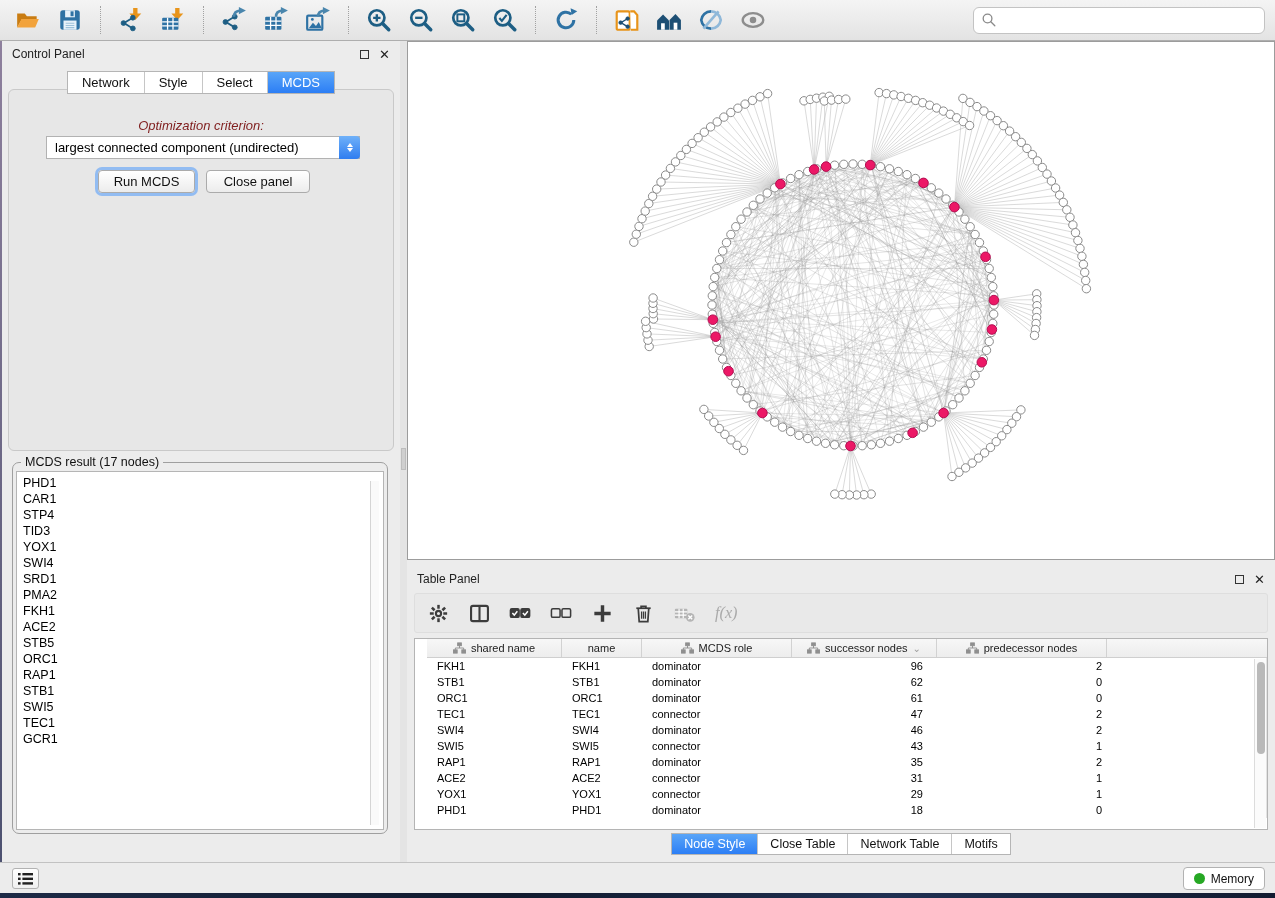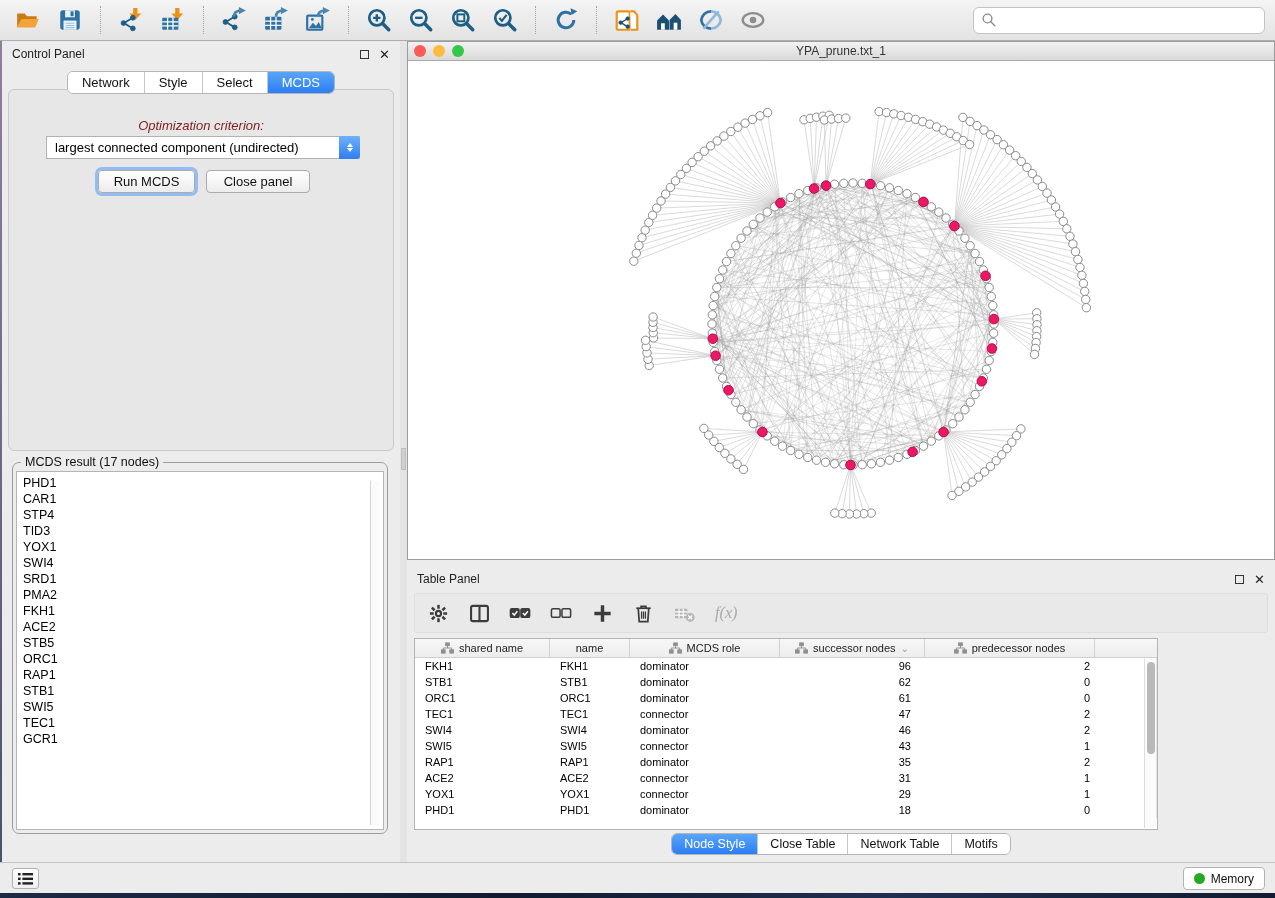--- a/index.html
+++ b/index.html
@@ -19,21 +19,21 @@
   
   #left-edge{position:absolute;left:0;top:41px;width:2px;height:852px;background:linear-gradient(#8e809d,#4a4f6e);}
   #bottom-strip{position:absolute;left:0;bottom:0;width:1275px;height:5px;background:linear-gradient(90deg,#1d2a46,#111a2e 40%,#203052 70%,#121b30);}
   
   #control-panel{position:absolute;left:2px;top:41px;width:398px;height:821px;background:#ececec;}
   .panel-titlebar{height:26px;display:flex;align-items:center;padding:0 10px;font-size:12px;color:#222;}
   .panel-title-icons{margin-left:auto;display:flex;align-items:center;gap:10px;}
   .float-box{width:9px;height:9px;border:1.5px solid #333;display:inline-block;}
   .close-x{font-size:13px;font-weight:bold;color:#222;line-height:9px;}
   #cp-tabs{position:absolute;left:0;top:30px;width:100%;display:flex;justify-content:center;z-index:3;}
-  .seg-control{display:flex;border:1px solid #b5b5b5;border-radius:6px;overflow:hidden;background:#fff;}
+  .seg-control{display:flex;border:1px solid #b5b5b5;border-radius:0;overflow:hidden;background:#fff;}
   .seg-tab{padding:3px 14px;font-size:13px;color:#111;background:#fff;border-right:1px solid #c6c6c6;cursor:default;}
   .seg-tab:last-child{border-right:none;}
   .seg-tab.selected{background:linear-gradient(#59a5f8,#2c7ef5);color:#fff;}
   #cp-content{position:absolute;left:6px;top:48px;width:386px;height:362px;
     background:#e7e7e7;border:1px solid #c9c9c9;border-radius:6px;}
   #optimization-label{position:absolute;left:0;top:28px;width:100%;text-align:center;font-size:13px;color:#7f1d1d;font-style:italic;}
   #criterion-select{position:absolute;left:37px;top:46px;width:314px;height:23px;background:#fff;
     border:1px solid #b2b2b2;border-radius:0;display:flex;align-items:center;font-size:13px;}
   #criterion-select .sel-text{flex:1;padding-left:8px;white-space:nowrap;}
   #criterion-select .sel-stepper{width:21px;height:23px;margin:-1px;border-radius:0 4px 4px 0;
@@ -63,22 +63,22 @@
   #network-titlebar{height:19px;background:linear-gradient(#f2f2f2,#d9d9d9);
     border-bottom:1px solid #aaa;display:flex;align-items:center;padding:0 6px;position:relative;}
   .tl{width:12px;height:12px;border-radius:50%;margin-right:7px;}
   #network-title{position:absolute;left:0;right:0;text-align:center;font-size:12px;color:#333;}
   #network-canvas{width:866px;height:497px;background:#fff;}
   
   #table-panel{position:absolute;left:407px;top:566px;width:868px;height:296px;background:#ececec;}
   #tp-toolbar{position:absolute;left:7px;top:27px;width:854px;height:40px;background:#e9e9e9;
     border:1px solid #dedede;border-radius:3px;display:flex;align-items:center;padding:0 12px;gap:18px;}
   .tp-icon{height:26px;display:flex;align-items:center;justify-content:center;}
-  #node-table{position:absolute;left:7px;top:72px;width:744px;height:192px;background:#fff;
-    border:1px solid #b4b4b4;overflow:hidden;}
+  #node-table{position:absolute;left:7px;top:72px;width:854px;height:192px;background:#fff;
+    border:1px solid #b4b4b4;overflow:hidden;padding-left:12px;}
   .tr{display:flex;height:16px;}
   .thead{display:flex;height:19px;background:linear-gradient(#f7f7f7,#ededed);border-bottom:1px solid #cfcfcf;}
   .th{display:flex;align-items:center;justify-content:center;gap:5px;font-size:11px;color:#222;
     border-right:1px solid #d2d2d2;}
   .td{font-size:11px;color:#000;display:flex;align-items:center;}
   .c0{width:135px;} .c1{width:80px;} .c2{width:150px;} .c3{width:145px;} .c4{width:170px;}
   .cfill{flex:1;border-right:1px solid #e3e3e3;}
   .td.c0,.td.c1,.td.c2{padding-left:10px;}
   .td.c3{justify-content:flex-end;padding-right:14px;}
   .td.c4{justify-content:flex-end;padding-right:5px;}
@@ -329,26 +329,20 @@
         <div class="li">GCR1</div>
       </div>
   </div>
 </div>
 
 <div id="v-splitter">
     <div class="grip"></div>
   </div>
 
 <div id="network-frame">
-  <div id="network-titlebar">
-    <span class="tl" id="tl-close" style="background: rgb(252, 91, 87);"></span>
-    <span class="tl" id="tl-min" style="background: rgb(253, 188, 64);"></span>
-    <span class="tl" id="tl-max" style="background: rgb(52, 200, 74);"></span>
-    <span id="network-title">YPA_prune.txt_1</span>
-  </div>
   <svg id="network-canvas" viewBox="0 0 866 497">
       <line x1="583.3" y1="235.5" x2="399.7" y2="129.5" stroke="#979797" stroke-width="0.7" stroke-opacity="0.38"></line>
       <line x1="305.2" y1="244.6" x2="333.1" y2="348.8" stroke="#979797" stroke-width="0.7" stroke-opacity="0.38"></line>
       <line x1="308.8" y1="299.5" x2="454.2" y2="403.7" stroke="#979797" stroke-width="0.7" stroke-opacity="0.38"></line>
       <line x1="311.5" y1="217.7" x2="426.6" y2="123.2" stroke="#979797" stroke-width="0.7" stroke-opacity="0.38"></line>
       <line x1="445.0" y1="404.0" x2="530.8" y2="374.9" stroke="#979797" stroke-width="0.7" stroke-opacity="0.38"></line>
       <line x1="454.2" y1="122.3" x2="304.3" y2="253.8" stroke="#979797" stroke-width="0.7" stroke-opacity="0.38"></line>
       <line x1="499.0" y1="393.3" x2="352.0" y2="369.0" stroke="#979797" stroke-width="0.7" stroke-opacity="0.38"></line>
       <line x1="408.5" y1="399.2" x2="306.7" y2="235.5" stroke="#979797" stroke-width="0.7" stroke-opacity="0.38"></line>
       <line x1="408.5" y1="399.2" x2="583.3" y2="235.5" stroke="#979797" stroke-width="0.7" stroke-opacity="0.38"></line>

